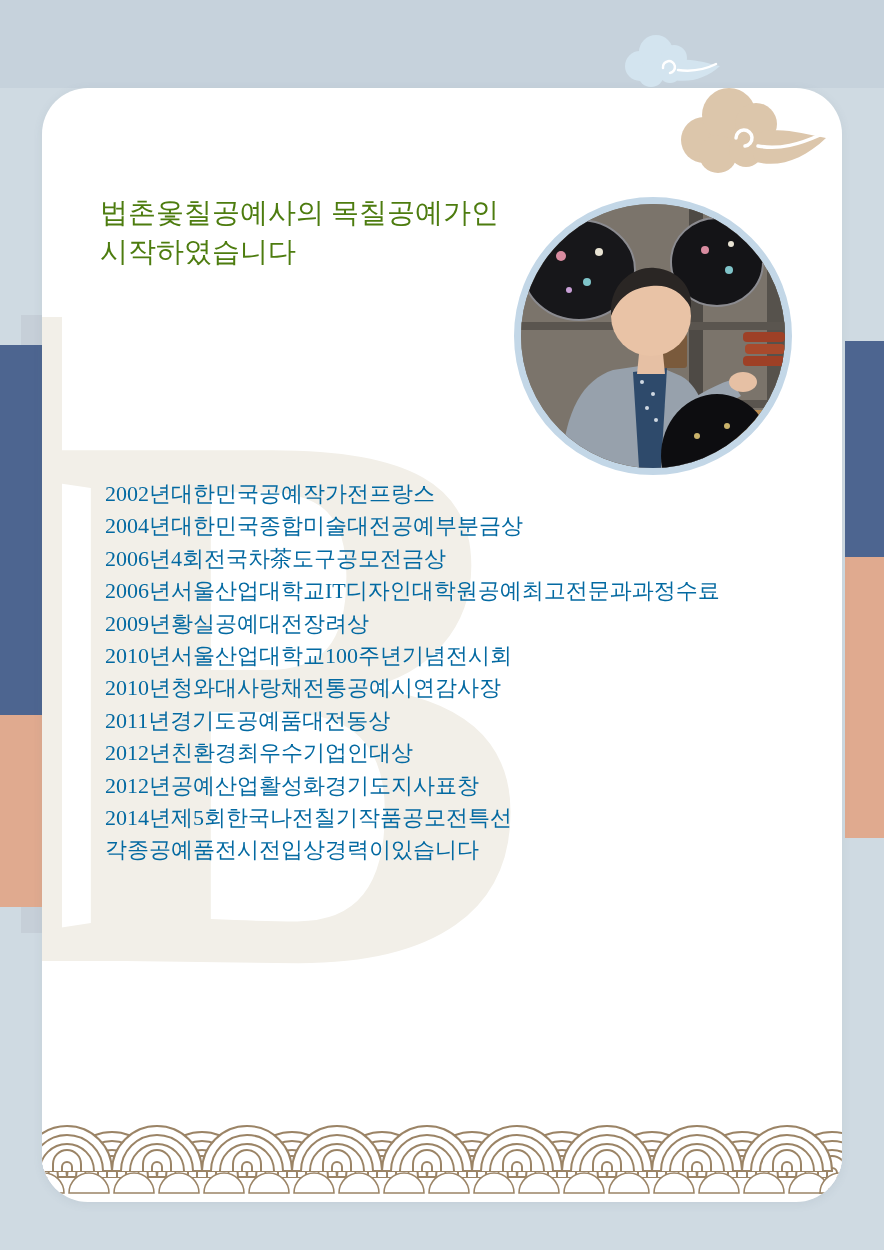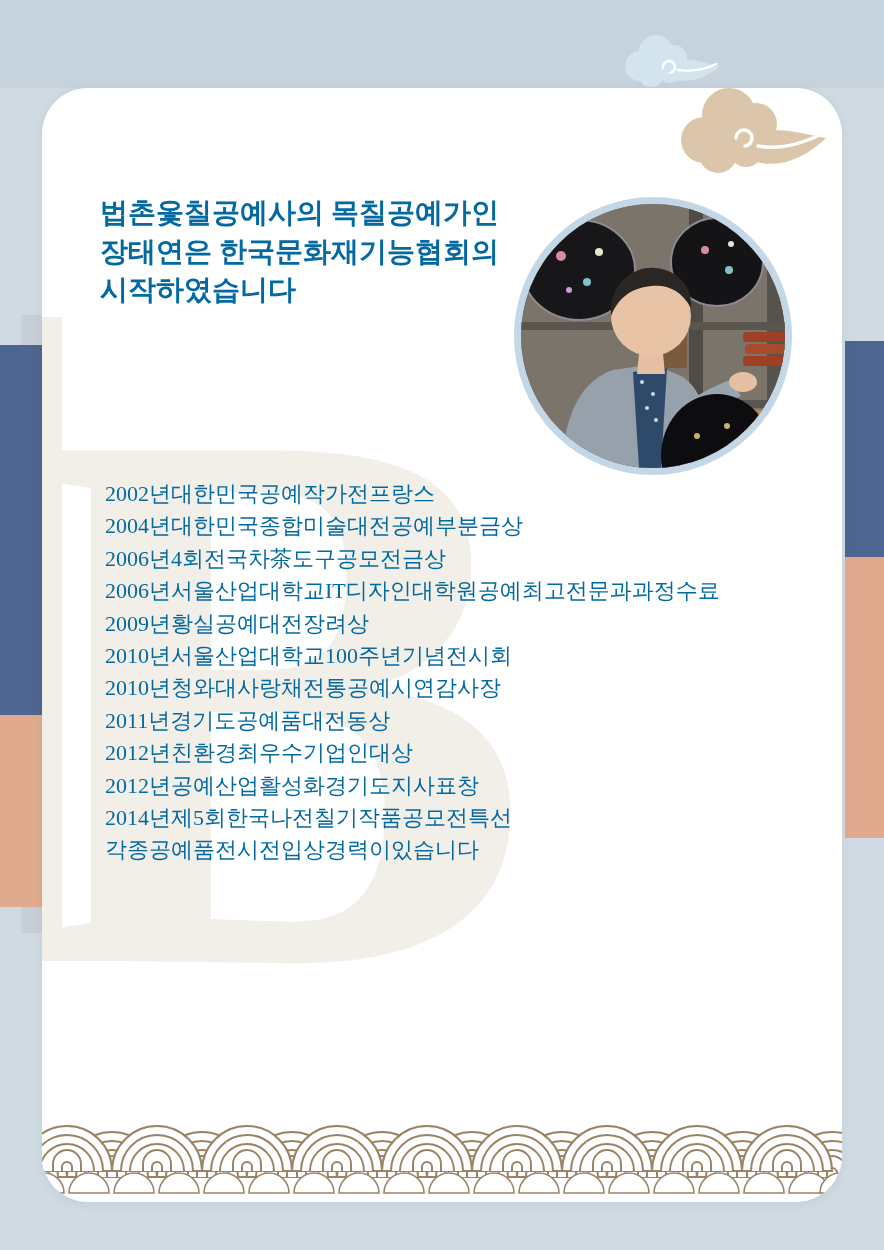--- a/index.html
+++ b/index.html
@@ -12,22 +12,22 @@
   .blk-right-blue{left:845px;top:341px;width:39px;height:216px;background:#4d6590;}
   .blk-right-salmon{left:845px;top:557px;width:39px;height:281px;background:#e0aa8f;}
   .sq{position:absolute;background:#c6cfd8;}
   .sq1{left:21px;top:315px;width:21px;height:30px;}
   .sq2{left:21px;top:907px;width:21px;height:26px;}
   .card{position:absolute;left:42px;top:88px;width:800px;height:1114px;background:#ffffff;
         border-radius:46px;overflow:hidden;box-shadow:0 2px 10px rgba(90,110,130,.10);}
   .wm-bar{position:absolute;left:0;top:229px;width:20px;height:616px;background:#f2efe8;}
   .wm-b{position:absolute;left:-30px;top:240px;font-size:780px;line-height:0.95;
         color:#f2efe8;font-weight:700;user-select:none;}
-  .intro{position:absolute;left:58px;top:106px;width:420px;color:#0369a1;
-         font-size:28px;line-height:38.5px;font-weight:700;z-index:2;}
+  .intro{position:absolute;left:58px;top:106px;width:420px;color:#4d7c0f;
+         font-size:28px;line-height:38.5px;font-weight:400;z-index:2;}
   .awards{position:absolute;left:63px;top:390px;width:640px;list-style:none;margin:0;padding:0;
           font-size:22px;line-height:32.4px;color:#0369a1;z-index:2;}
   .photo{position:absolute;left:514px;top:197px;width:278px;height:278px;border-radius:50%;
          border:7px solid #c3d7e7;overflow:hidden;background:#7d766d;z-index:3;box-sizing:border-box;}
   .cloud{position:absolute;z-index:4;}
   .cloud-blue{left:618px;top:28px;width:105px;height:62px;}
   .cloud-tan{left:672px;top:82px;width:160px;height:96px;}
   .waves{position:absolute;left:0;bottom:8px;width:800px;height:70px;z-index:1;}
 </style>
 </head>
@@ -43,21 +43,20 @@
   <div class="sq sq1"></div>
   <div class="sq sq2"></div>
 
   <div class="card">
 
     <div class="wm-bar"></div>
     <div class="wm-b">B</div>
 
     <div class="intro">
         <div class="intro-line">법촌옻칠공예사의 목칠공예가인</div>
-        <div class="intro-line">장태연은 한국문화재기능협회의</div>
         <div class="intro-line">시작하였습니다</div>
       </div>
 
     <ul class="awards">
         <li class="award">2002년대한민국공예작가전프랑스</li>
         <li class="award">2004년대한민국종합미술대전공예부분금상</li>
         <li class="award">2006년4회전국차茶도구공모전금상</li>
         <li class="award">2006년서울산업대학교IT디자인대학원공예최고전문과과정수료</li>
         <li class="award">2009년황실공예대전장려상</li>
         <li class="award">2010년서울산업대학교100주년기념전시회</li>

